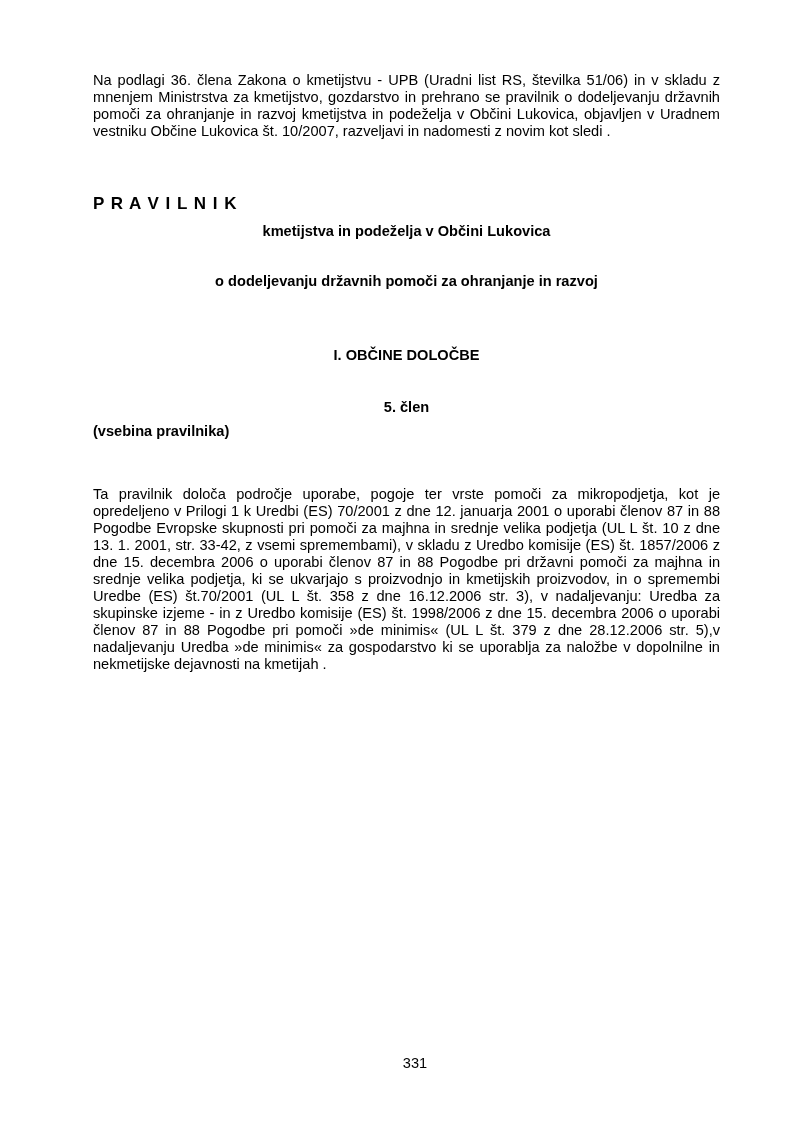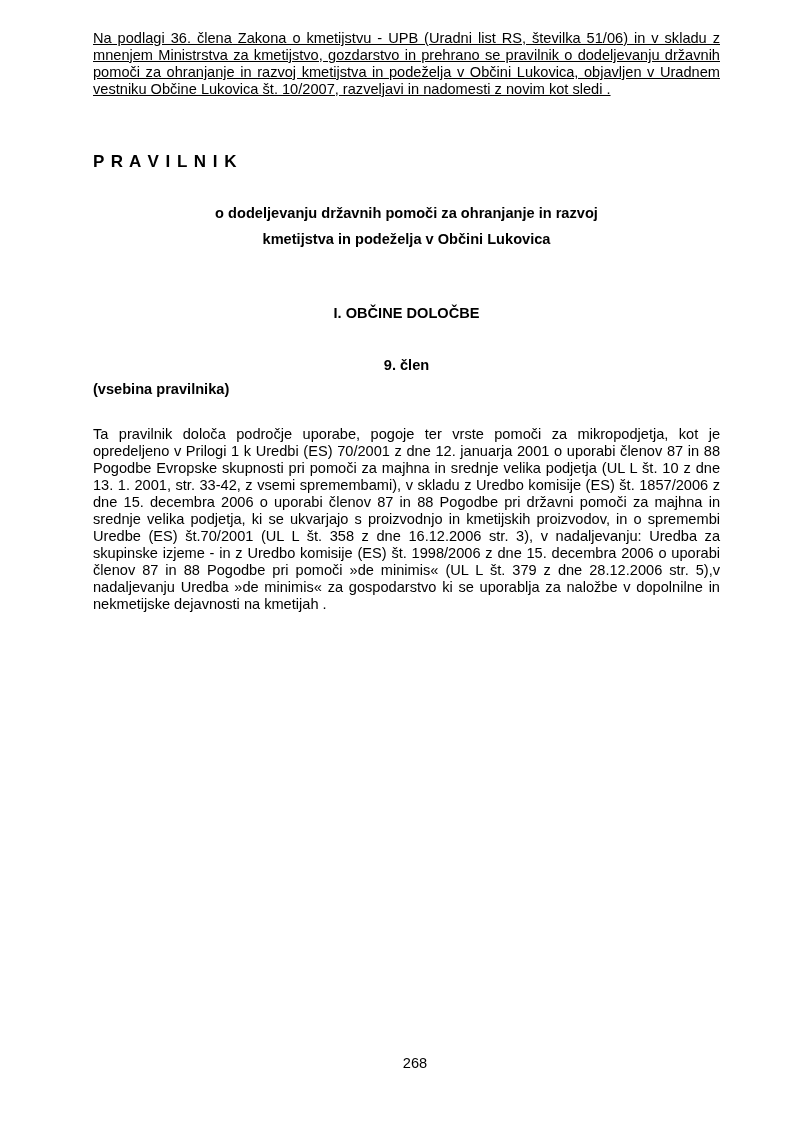--- a/index.html
+++ b/index.html
@@ -50,21 +50,21 @@
     font-weight: normal;
     text-align: center;
   }
   .body-paragraph {
     margin: 0;
     font-size: 14.6px;
     line-height: 17px;
     text-align: justify;
     text-justify: inter-word;
   }
-  .preamble { margin-top: 30px; text-decoration: underline; }
+  .preamble { margin-top: 72px; }
   .regulation-title {
     margin: 53px 0 0 0;
     font-size: 17px;
     line-height: 21px;
     font-weight: bold;
     text-align: left;
     letter-spacing: 1px;
   }
   .regulation-subtitle {
     margin: 0;
@@ -89,47 +89,47 @@
     font-weight: bold;
     text-align: center;
   }
   .article-title {
     margin: 7px 0 0 0;
     font-size: 14.6px;
     line-height: 17px;
     font-weight: bold;
     text-align: left;
   }
-  .article-body { margin-top: 28px; }
+  .article-body { margin-top: 46px; }
   .page-number {
     position: absolute;
     top: 1055px;
     left: 415px;
     transform: translateX(-50%);
     font-size: 14.6px;
     line-height: 17px;
     text-align: center;
   }
 </style>
 </head>
 <body>
 
 <div class="page">
   <div class="content">
 
 
     <p class="body-paragraph preamble">Na podlagi 36. člena Zakona o kmetijstvu -  UPB  (Uradni list RS, številka 51/06) in v skladu z mnenjem Ministrstva za kmetijstvo, gozdarstvo in prehrano se pravilnik o dodeljevanju državnih pomoči za ohranjanje in razvoj kmetijstva in podeželja v Občini Lukovica, objavljen v Uradnem vestniku Občine Lukovica št. 10/2007, razveljavi in nadomesti z novim kot sledi .</p>
 
     <div class="regulation-title">P R A V I L N I K</div>
+    <div class="regulation-subtitle subtitle-2">kmetijstva in podeželja v Občini Lukovica</div>
     <div class="regulation-subtitle subtitle-1">o dodeljevanju državnih pomoči za  ohranjanje in razvoj</div>
-    <div class="regulation-subtitle subtitle-2">kmetijstva in podeželja v Občini Lukovica</div>
 
     <div class="section-heading">I. OBČINE DOLOČBE</div>
 
-    <div class="article-number">9. člen</div>
+    <div class="article-number">5. člen</div>
     <div class="article-title">(vsebina pravilnika)</div>
 
     <p class="body-paragraph article-body">Ta pravilnik določa področje uporabe, pogoje ter vrste pomoči  za mikropodjetja, kot je opredeljeno v Prilogi 1 k Uredbi (ES) 70/2001 z dne 12. januarja 2001 o uporabi členov  87 in 88 Pogodbe Evropske skupnosti pri pomoči za majhna in srednje velika podjetja (UL L št. 10 z dne 13. 1. 2001, str. 33-42, z vsemi spremembami), v skladu z Uredbo komisije (ES) št. 1857/2006  z dne 15. decembra 2006 o uporabi členov 87 in 88 Pogodbe pri državni pomoči za majhna in srednje velika podjetja, ki se ukvarjajo s proizvodnjo in kmetijskih proizvodov, in o spremembi Uredbe (ES) št.70/2001 (UL L št. 358 z dne 16.12.2006 str. 3), v nadaljevanju: Uredba za skupinske izjeme - in z Uredbo komisije (ES) št. 1998/2006 z dne 15. decembra 2006 o uporabi členov 87 in 88 Pogodbe pri pomoči »de minimis« (UL L št. 379 z dne 28.12.2006 str. 5),v nadaljevanju Uredba »de minimis« za gospodarstvo ki se uporablja za naložbe v dopolnilne in nekmetijske dejavnosti na kmetijah .</p>
 
   </div>
 
-  <div class="page-number">268</div>
+  <div class="page-number">331</div>
 </div>
 
 </body></html>

